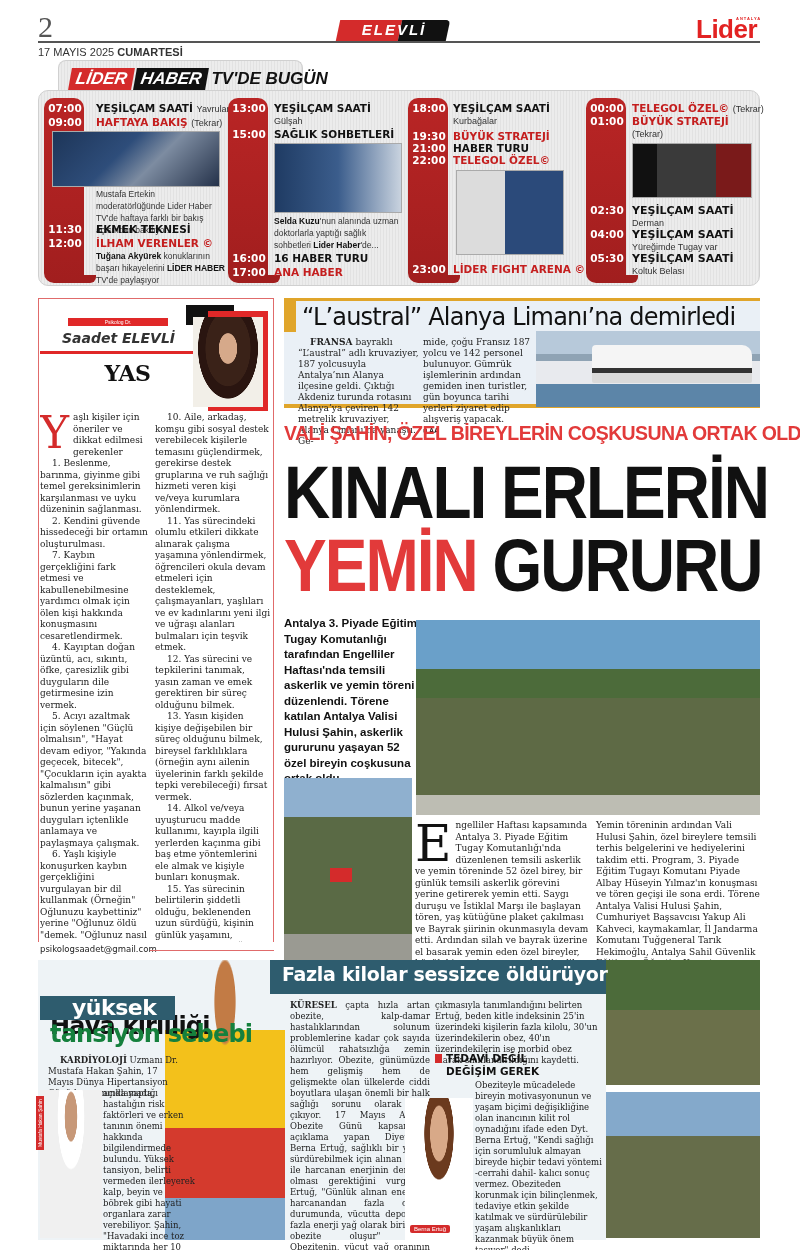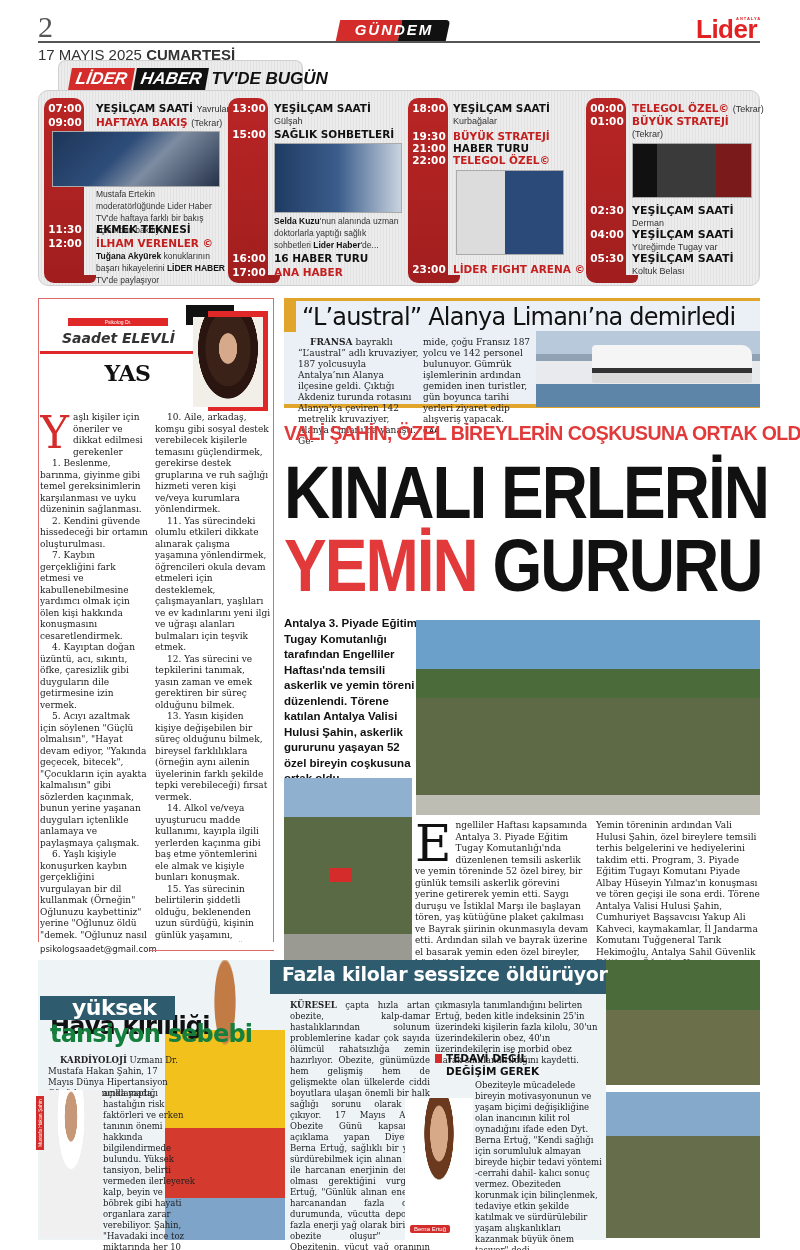--- a/index.html
+++ b/index.html
@@ -3,21 +3,21 @@
 <meta charset="utf-8">
 <style>
   * { box-sizing: border-box; margin: 0; padding: 0; }
   html, body { width: 800px; height: 1250px; background: #fff; overflow: hidden; }
   body { font-family: "Liberation Serif", serif; color: #222; position: relative; }
   .abs { position: absolute; }
 
   
   .page-num { left: 38px; top: 12px; font-size: 30px; font-family: "Liberation Serif", serif; color: #555; line-height: 30px; }
   .header-rule { left: 38px; top: 41px; width: 722px; height: 2px; background: #555; }
-  .date-line { left: 38px; top: 46px; font-size: 15px; font-family: "Liberation Sans", sans-serif; color: #333; }
+  .date-line { left: 38px; top: 46px; font-size: 11px; font-family: "Liberation Sans", sans-serif; color: #333; }
   .date-line b { font-weight: bold; }
   .section-tab { left: 338px; top: 20px; height: 21px; width: 110px; display: flex; transform: skewX(-12deg); }
   .section-tab .red { background: #d42b2b; flex: 0 0 62px; }
   .section-tab .blk { background: #111; flex: 1; border-radius: 0 4px 0 0; }
   .section-tab-text { left: 344px; top: 21px; width: 100px; text-align: center; font: italic bold 15px "Liberation Sans", sans-serif; color: #fff; letter-spacing: 2px; }
   .logo { left: 696px; top: 14px; font: bold 26px "Liberation Sans", sans-serif; color: #e22222; letter-spacing: -0.5px; }
   .logo-small { left: 736px; top: 16px; font: bold 4px "Liberation Sans", sans-serif; color: #e22222; letter-spacing: 1px; }
 
   
   .tv-box { left: 38px; top: 90px; width: 722px; height: 196px; background: repeating-linear-gradient(90deg, #ececec 0 2px, #e2e2e2 2px 3px); border-radius: 10px; border: 1px solid #d0d0d0; }
@@ -110,21 +110,21 @@
 </head>
 <body>
 
 <div class="abs page-num">2</div>
 <div class="abs header-rule"></div>
 <div class="abs date-line"><span>17 MAYIS 2025</span> <b>CUMARTESİ</b></div>
 <div class="abs section-tab">
     <div class="red"></div>
     <div class="blk"></div>
   </div>
-<div class="abs section-tab-text">GÜNDEM</div>
+<div class="abs section-tab-text">ELEVLİ</div>
 <div class="abs logo-small">ANTALYA</div>
 <div class="abs logo">Lider</div>
 
 <div class="abs tv-tab"></div>
 <div class="abs tv-box"></div>
 <div class="abs tv-title">
   <span class="lider">LİDER</span>
   <span class="haber">HABER</span>
   <span class="rest">TV'DE BUGÜN</span>
 </div>

